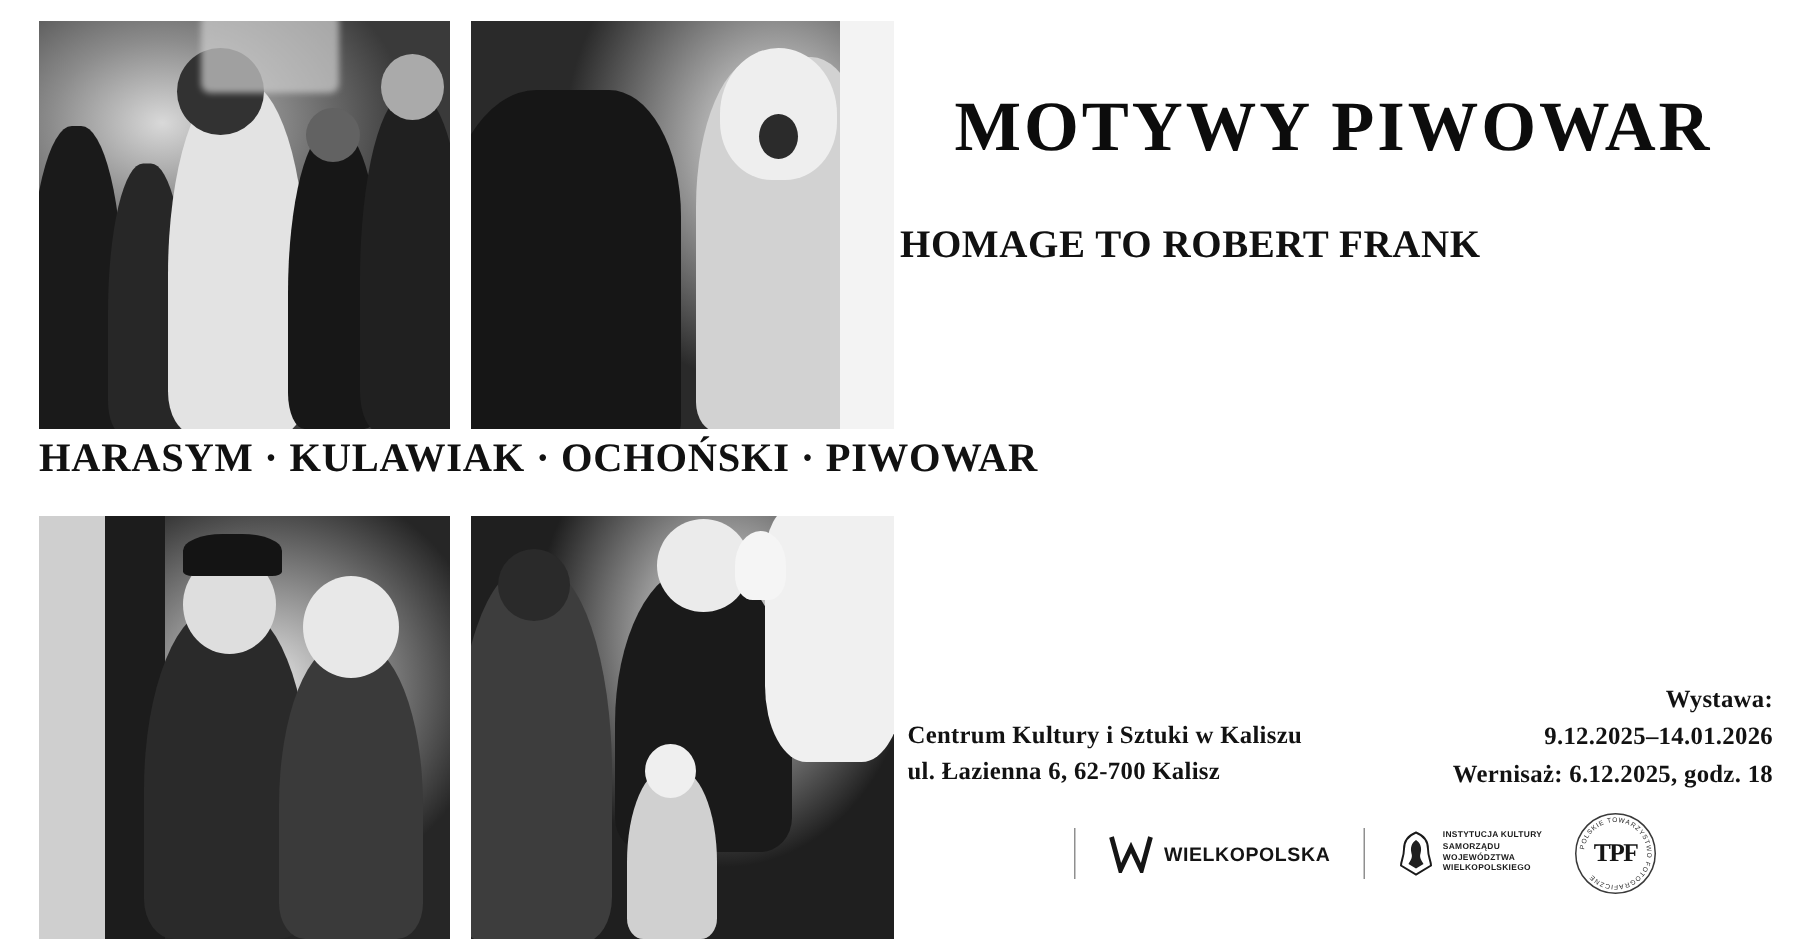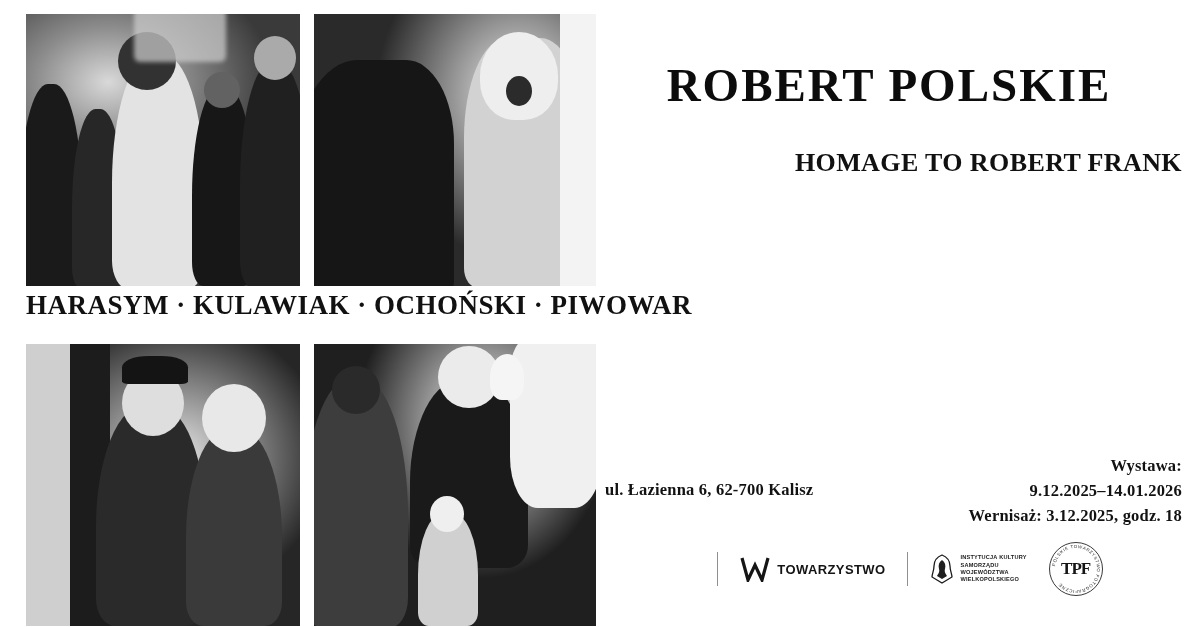--- a/index.html
+++ b/index.html
@@ -65,21 +65,21 @@
     position:absolute;left:0;right:22px;top:58px;
     text-align:center;
     font-family:"Liberation Serif", serif;
     font-weight:bold;
     font-size:47px;
     letter-spacing:2px;
     color:#0c0c0c;
   }
   .subtitle{
     position:absolute;left:0;right:18px;top:148px;
-    text-align:right;
+    text-align:left;
     font-family:"Liberation Serif", serif;
     font-weight:bold;
     font-size:26px;
     letter-spacing:0.4px;
     color:#111;
   }
 
   .venue{
     position:absolute;left:5px;top:478px;
     font-family:"Liberation Serif", serif;
@@ -203,45 +203,46 @@
         <div class="fig" style="left:176px;top:10px;width:34px;height:46px;border-radius:50% 50% 35% 35%;background:#f5f5f5;"></div>
         <div class="fig" style="left:104px;top:168px;width:60px;height:114px;background:#d0d0d0;"></div>
         <div class="fig" style="left:116px;top:152px;width:34px;height:36px;border-radius:50%;background:#efefef;"></div>
       </div>
     </div>
   </div>
 
   <div class="artists">HARASYM · KULAWIAK · OCHOŃSKI · PIWOWAR</div>
 
   <div class="right">
-    <div class="title">ROBERT  POLSKIE</div>
+    <div class="title">MOTYWY  PIWOWAR</div>
     <div class="subtitle">HOMAGE TO ROBERT FRANK</div>
 
     <div class="venue">
+      <span class="ln">Centrum Kultury i Sztuki w Kaliszu</span>
       <span class="ln">ul. Łazienna 6, 62-700 Kalisz</span>
     </div>
 
     <div class="dates">
       <span class="ln">Wystawa:</span>
       <span class="ln">9.12.2025–14.01.2026</span>
-      <span class="ln">Wernisaż: 3.12.2025, godz. 18</span>
+      <span class="ln">Wernisaż: 6.12.2025, godz. 18</span>
     </div>
 
     <div class="logos">
 
 
       <div class="sep"></div>
 
       <div class="logo">
         <span class="wlkp-mark">
           <svg width="30" height="26" viewBox="0 0 30 26">
             <path d="M2 2 L8 24 L15 9 L22 24 L28 2" fill="none" stroke="#151515" stroke-width="3.2" stroke-linejoin="miter"></path>
           </svg>
         </span>
-        <span class="wlkp-text">TOWARZYSTWO</span>
+        <span class="wlkp-text">WIELKOPOLSKA</span>
       </div>
 
       <div class="sep"></div>
 
       <div class="mkidn">
         <span class="eagle">
           <svg width="24" height="30" viewBox="0 0 24 30">
             <path d="M12 1 C7 3 4 7 4 12 C4 17 2 20 2 23 L12 29 L22 23 C22 20 20 17 20 12 C20 7 17 3 12 1 Z" fill="none" stroke="#1a1a1a" stroke-width="1.3"></path>
             <path d="M12 6 C9 8 8 11 9 15 C10 18 8 20 7 22 L12 25 L17 22 C16 20 14 18 15 15 C16 11 15 8 12 6 Z" fill="#1f1f1f"></path>
           </svg>

